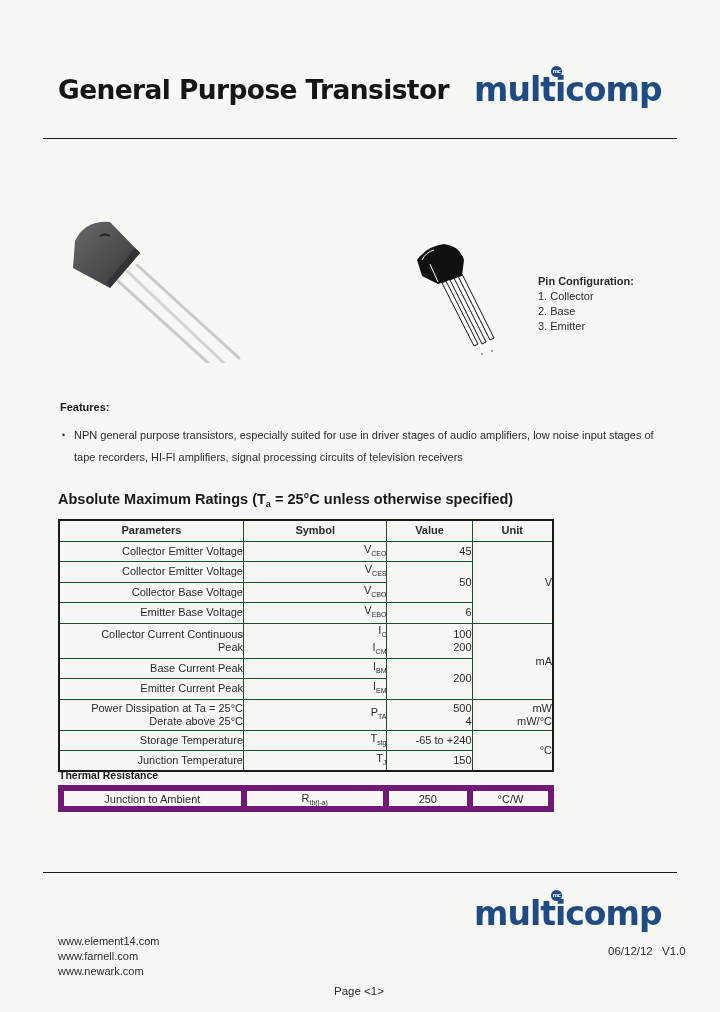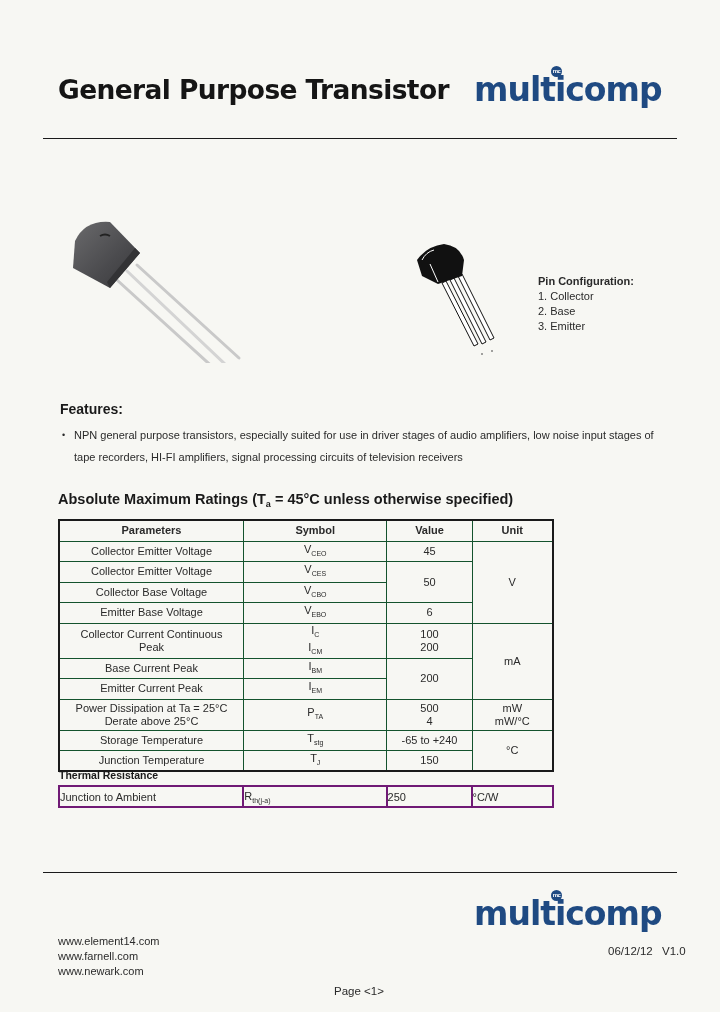--- a/index.html
+++ b/index.html
@@ -17,43 +17,43 @@
   .hr { position: absolute; left: 43px; width: 634px; height: 1px; background: #1a1a1a; }
   .hr-top { top: 138px; }
   .hr-bottom { top: 872px; }
 
   .photo { position: absolute; left: 55px; top: 208px; width: 190px; height: 155px; }
   .drawing { position: absolute; left: 412px; top: 238px; width: 95px; height: 120px; }
 
   .pin-config { position: absolute; left: 538px; top: 274px; font-size: 11px; line-height: 15px; color: #2a2a2a; }
   .pin-config .head { font-weight: bold; }
 
-  .features-title { position: absolute; left: 60px; top: 401px; font-size: 14px; font-weight: bold; color: #1a1a1a; }
+  .features-title { position: absolute; left: 60px; top: 401px; font-size: 11px; font-weight: bold; color: #1a1a1a; }
   .features-list { position: absolute; left: 62px; top: 424px; width: 600px; font-size: 11px; line-height: 22px; color: #2a2a2a; list-style: none; }
   .features-list li { position: relative; padding-left: 12px; }
   .features-list li::before { content: "•"; position: absolute; left: 0; top: 0; font-size: 9px; }
 
   .amr-title { position: absolute; left: 58px; top: 491px; font-size: 14.5px; font-weight: bold; color: #1a1a1a; }
   .amr-title sub { font-size: 9px; vertical-align: -3px; }
 
   table.ratings { position: absolute; left: 58px; top: 519px; width: 496px; border-collapse: collapse; font-size: 11px; color: #2a2a2a; }
   table.ratings td, table.ratings th { border: 1px solid #14532d; text-align: center; vertical-align: middle; padding: 0; line-height: 13px; }
   table.ratings th { font-weight: bold; height: 21px; }
-  table.ratings td { height: 20.5px; }
+  table.ratings td { height: 20.5px; text-align: right; }
   table.ratings .tall { height: 31px; }
   table.ratings { border: 2px solid #1a1a1a; }
   .sym sub { font-size: 7px; vertical-align: -3px; }
   .col-param { width: 191px; }
   .col-sym { width: 149px; }
   .col-val { width: 88px; }
   .col-unit { width: 84px; }
 
   .thermal-label { position: absolute; left: 59px; top: 769px; font-size: 10.5px; font-weight: bold; color: #1a1a1a; }
   table.thermal { position: absolute; left: 58px; top: 785px; width: 496px; border-collapse: collapse; font-size: 11px; color: #2a2a2a; border: 2px solid #1a1a1a; }
-  table.thermal td { border: 2px solid #701a75; height: 21px; padding: 0; }
+  table.thermal td { border: 6px solid #701a75; text-align: center; height: 21px; padding: 0; }
 
   .urls { position: absolute; left: 58px; top: 886px; font-size: 11px; line-height: 15px; color: #2a2a2a; margin-top: 48px; }
   .page-num { position: absolute; left: 334px; top: 985px; font-size: 11.5px; color: #2a2a2a; }
   .date-ver { position: absolute; left: 608px; top: 945px; font-size: 11.5px; color: #2a2a2a; word-spacing: 6px; }
 </style>
 </head>
 <body>
 
 <div class="title">General Purpose Transistor</div>
 <div class="mc-badge mc-top">mc</div>
@@ -94,21 +94,21 @@
   <div>1. Collector</div>
   <div>2. Base</div>
   <div>3. Emitter</div>
 </div>
 
 <div class="features-title">Features:</div>
 <ul class="features-list">
   <li>NPN general purpose transistors, especially suited for use in driver stages of audio amplifiers, low noise input stages of tape recorders, HI-FI amplifiers, signal processing circuits of television receivers</li>
 </ul>
 
-<div class="amr-title"><span>Absolute Maximum Ratings (T</span><sub>a</sub><span> = 45°C unless otherwise specified)</span></div>
+<div class="amr-title"><span>Absolute Maximum Ratings (T</span><sub>a</sub><span> = 25°C unless otherwise specified)</span></div>
 
 <table class="ratings">
   <tbody>
       <tr>
     <th class="col-param">Parameters</th>
     <th class="col-sym">Symbol</th>
     <th class="col-val">Value</th>
     <th class="col-unit">Unit</th>
   </tr>
   <tr>

